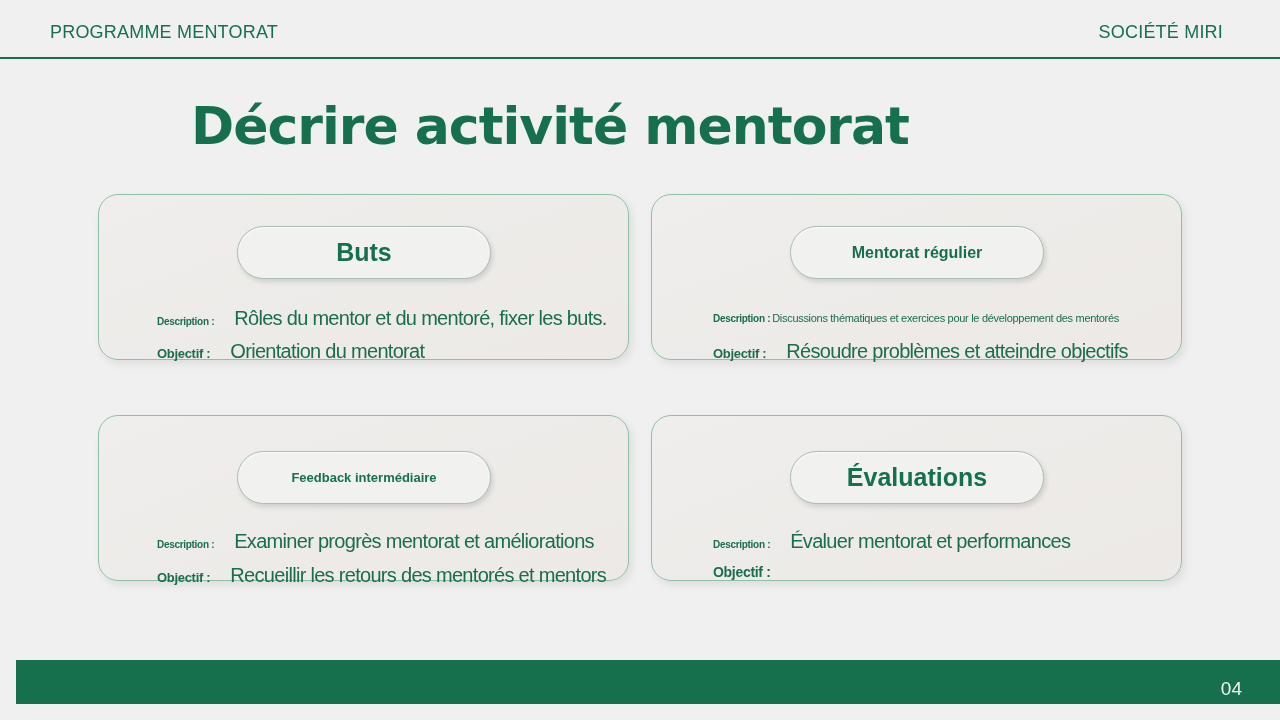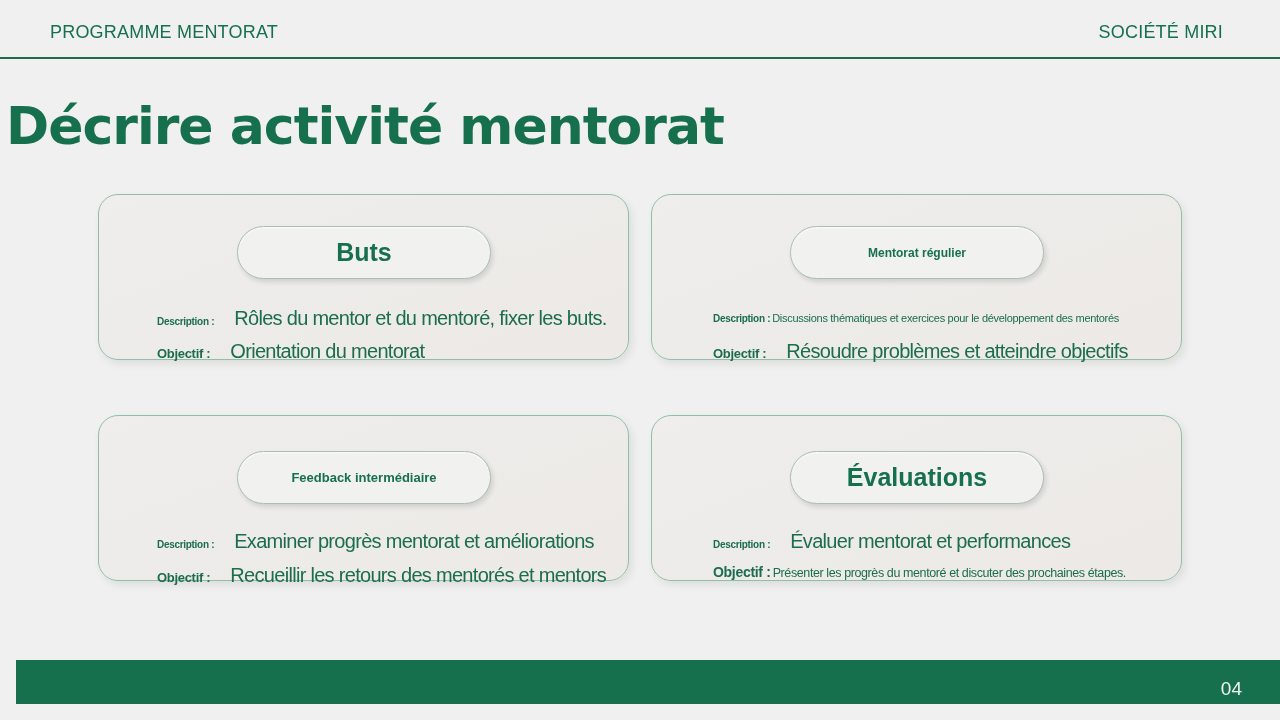--- a/index.html
+++ b/index.html
@@ -15,21 +15,21 @@
     font-size: 18px; font-weight: 500; letter-spacing: 0.2px;
     color: #17704d;
   }
   .header-left { left: 50px; }
   .header-right { right: 57px; }
   .header-rule {
     position: absolute; left: 0; top: 57px; width: 1280px; height: 2px;
     background: #1f6b4c;
   }
   .title {
-    position: absolute; top: 96px; left: 0; width: 1094px; 
+    position: absolute; top: 96px; left: 0; width: 1094px; text-align: center;
     font-family: "DejaVu Sans", sans-serif;
     font-size: 52px; font-weight: bold; letter-spacing: -1px;
     color: #17704d;
     padding-left: 6px;
   }
   .card {
     position: absolute; width: 531px; height: 166px;
     border: 1.5px solid #8fc0a6;
     border-radius: 20px;
     background: linear-gradient(160deg, #efeeec 0%, #ece9e6 100%);
@@ -43,21 +43,21 @@
     position: absolute; left: 138px; top: 31px; width: 254px; height: 53px;
     border-radius: 27px;
     border: 1.5px solid #a9bfb2;
     background: #f1f1ef;
     box-shadow: 2px 3px 5px rgba(0,0,0,0.12), inset 0 1px 2px rgba(255,255,255,0.8);
     display: flex; align-items: center; justify-content: center;
     font-weight: bold; color: #17704d;
   }
   .card.c2 .pill, .card.c3 .pill { top: 35px; }
   .pill.big { font-size: 25px; }
-  .pill.small { font-size: 12px; }
+  .pill.small { font-size: 16px; }
   .pill.xsmall { font-size: 13px; }
   .line {
     position: absolute; left: 58px; white-space: nowrap;
     display: flex; align-items: baseline; color: #1b6d4d;
   }
   .card.c1 .line, .card.c3 .line { left: 61px; }
   .line .lbl { font-weight: bold; font-size: 10px; letter-spacing: -0.3px; margin-right: 2px; }
   .line .lbl.obj { font-size: 13px; }
   .line .val { letter-spacing: -0.7px; }
   .val.lg { font-size: 20px; margin-left: 18px; }
@@ -133,19 +133,18 @@
 <div class="card c3">
   <div class="pill big">
     <span>Évaluations</span>
   </div>
   <div class="line desc">
     <span class="lbl">Description :</span>
     <span class="val lg">Évaluer mentorat et performances</span>
   </div>
   <div class="line obj">
     <span class="lbl obj">Objectif :</span>
-    <span class="val md">Présenter les progrès du mentoré et discuter des prochaines étapes.</span>
   </div>
 </div>
 
 <div class="footer">
   <span class="page-number">04</span>
 </div>
 
 </body></html>

